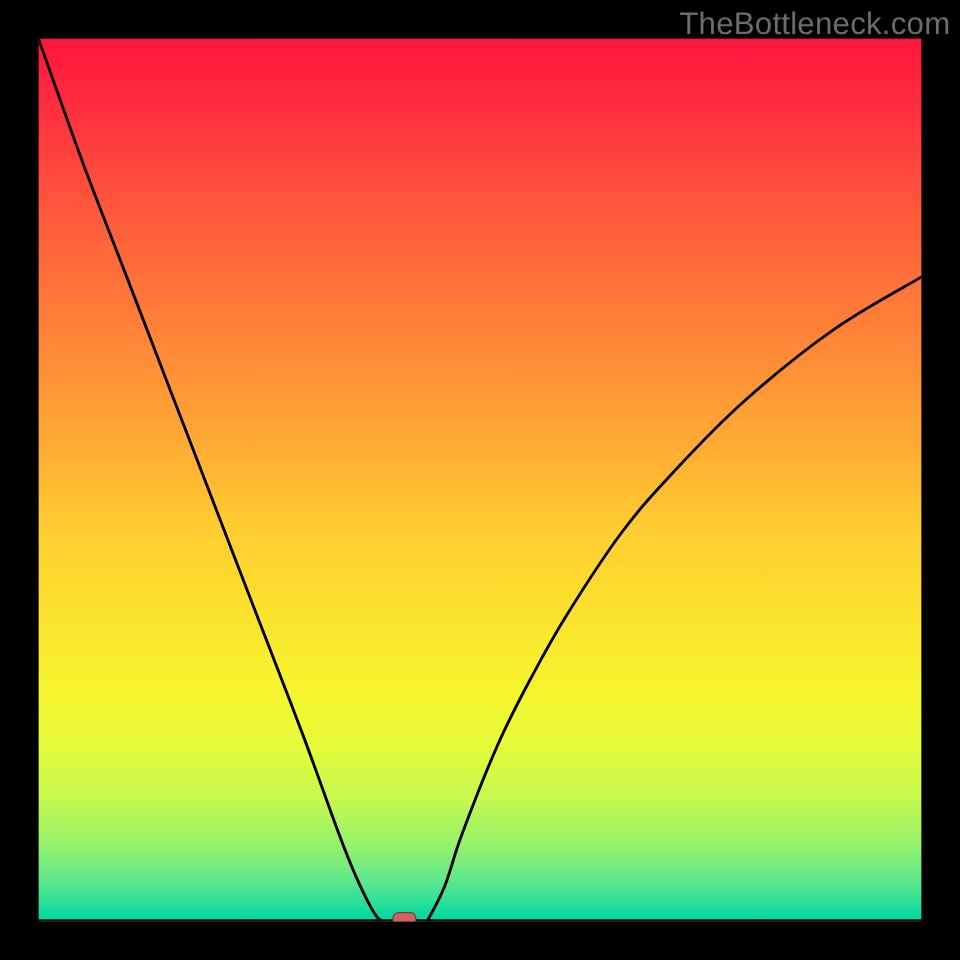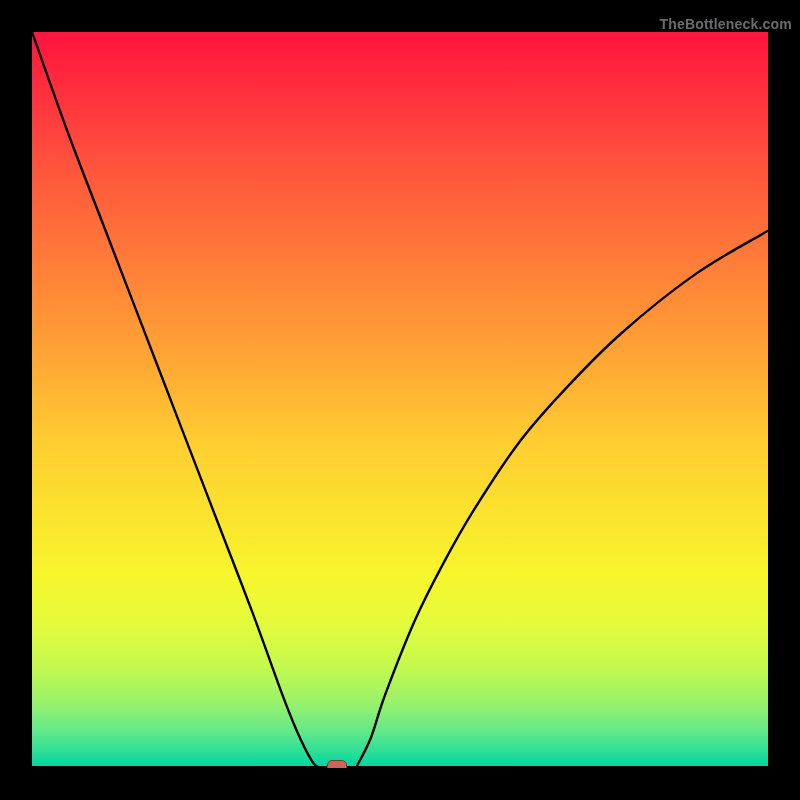--- a/index.html
+++ b/index.html
@@ -13,25 +13,25 @@
     font-family: Arial, Helvetica, sans-serif;
   }
   .outer {
     position: absolute;
     left: 0; top: 0;
     width: 800px; height: 800px;
     background: #000;
   }
   .watermark {
     position: absolute;
-    top: 16px;
+    top: 4px;
     right: 8px;
     color: #6b6c6e;
-    font-size: 14px;
-    font-weight: 700;
+    font-size: 26px;
+    font-weight: 400;
     letter-spacing: 0.2px;
     z-index: 5;
   }
   .plot {
     position: absolute;
     left: 32px;
     top: 32px;
     width: 736px;
     height: 736px;
     overflow: hidden;

